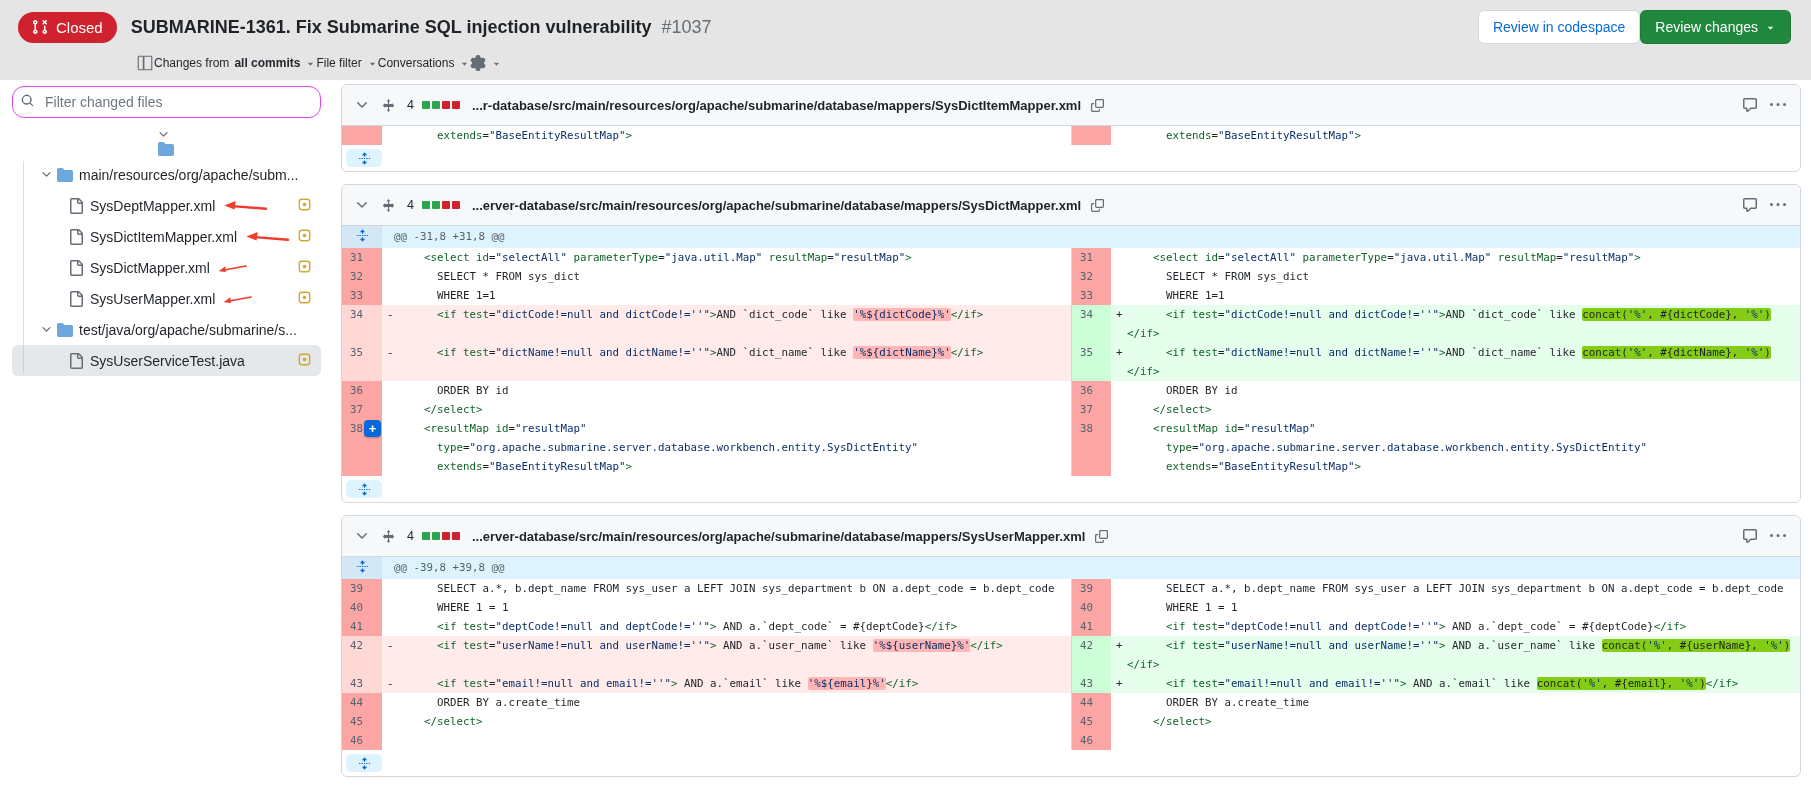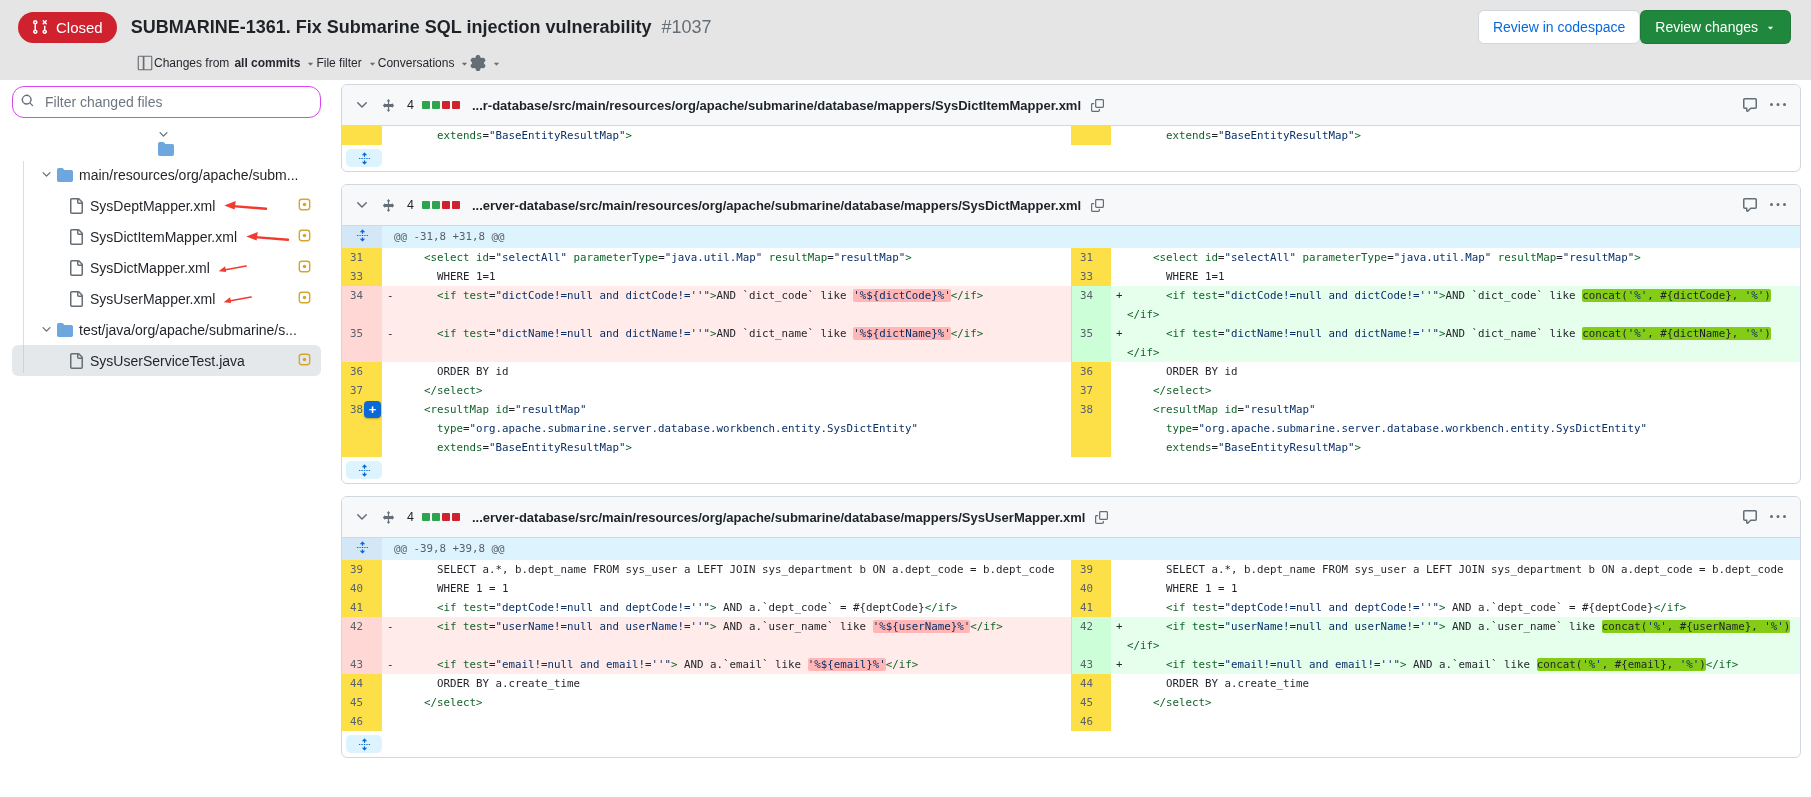--- a/index.html
+++ b/index.html
@@ -76,21 +76,21 @@
   .ppath { font-weight:600; color:#1f2328; margin-left:4px; white-space:nowrap; overflow:hidden;
            text-overflow:ellipsis; }
   .spacer { flex:1; }
 
   table.diff { width:100%; border-collapse:separate; border-spacing:0; table-layout:fixed; }
   col.gut { width:40px; }
   td { padding:0; vertical-align:top; }
   td.num, td.code, .hunkt { font-family:"DejaVu Sans Mono","Liberation Mono",monospace; font-size:10.8px; }
   td.num { text-align:left; padding-left:8px; line-height:19px; color:#59626d; position:relative;
            cursor:pointer; user-select:none; }
-  .n-ctx { background:#fde047;margin-top:12px; } .n-del { background:#ffd7d5; } .n-add { background:#ccffd8; }
+  .n-ctx { background:#fca5a5;margin-top:12px; } .n-del { background:#ffd7d5; } .n-add { background:#ccffd8; }
   td.code { line-height:19px; white-space:pre-wrap; word-break:break-word; padding:0 4px 0 16px; position:relative; }
   .c-ctx { background:#fff; } .c-del { background:#ffebe9; } .c-add { background:#e6ffec; }
   .bl { border-left:1px solid #d0d7de; }
   .mark { position:absolute; left:5px; top:0; color:#24292f; }
   .tag { color:#116329; } .str { color:#0a3069; } .atr { color:#116329; }
   .hl-del { background:rgba(255,129,130,.5); border-radius:2px; }
   .hl-add { background:#84cc16; border-radius:2px; }
   .plusbtn { position:absolute; right:1px; top:1px; width:17px; height:17px; background:#0969da; color:#fff;
              border-radius:4px; font:600 13px/17px "Liberation Sans",sans-serif; text-align:center;
              box-shadow:0 1px 2px rgba(31,35,40,.3); cursor:pointer; }
@@ -467,20 +467,26 @@
                   </span></td>
                 <td class="hunkt" colspan="3">@@ -31,8 +31,8 @@</td>
               </tr>
               <tr>
                 <td class="num n-ctx">31</td>
                 <td class="code c-ctx">    <span class="tag">&lt;select</span> <span class="atr">id</span>=<span class="str">"selectAll"</span> <span class="atr">parameterType</span>=<span class="str">"java.util.Map"</span> <span class="atr">resultMap</span>=<span class="str">"resultMap"</span><span class="tag">&gt;</span></td>
                 <td class="num n-ctx bl">31</td>
                 <td class="code c-ctx">    <span class="tag">&lt;select</span> <span class="atr">id</span>=<span class="str">"selectAll"</span> <span class="atr">parameterType</span>=<span class="str">"java.util.Map"</span> <span class="atr">resultMap</span>=<span class="str">"resultMap"</span><span class="tag">&gt;</span></td>
               </tr>
               <tr>
+                <td class="num n-ctx">32</td>
+                <td class="code c-ctx">      SELECT * FROM sys_dict</td>
+                <td class="num n-ctx bl">32</td>
+                <td class="code c-ctx">      SELECT * FROM sys_dict</td>
+              </tr>
+              <tr>
                 <td class="num n-ctx">33</td>
                 <td class="code c-ctx">      WHERE 1=1</td>
                 <td class="num n-ctx bl">33</td>
                 <td class="code c-ctx">      WHERE 1=1</td>
               </tr>
               <tr>
                 <td class="num n-del">34</td>
                 <td class="code c-del"><span class="mark">-</span>      <span class="tag">&lt;if</span> <span class="atr">test</span>=<span class="str">"dictCode!=null and dictCode!=''"</span><span class="tag">&gt;</span>AND `dict_code` like <span class="hl-del"><span class="str">'%${dictCode}%'</span></span><span class="tag">&lt;/if</span><span class="tag">&gt;</span></td>
                 <td class="num n-add bl">34</td>
                 <td class="code c-add"><span class="mark">+</span>      <span class="tag">&lt;if</span> <span class="atr">test</span>=<span class="str">"dictCode!=null and dictCode!=''"</span><span class="tag">&gt;</span>AND `dict_code` like <span class="hl-add">concat(<span class="str">'%'</span>, #{dictCode}, <span class="str">'%'</span>)</span>

